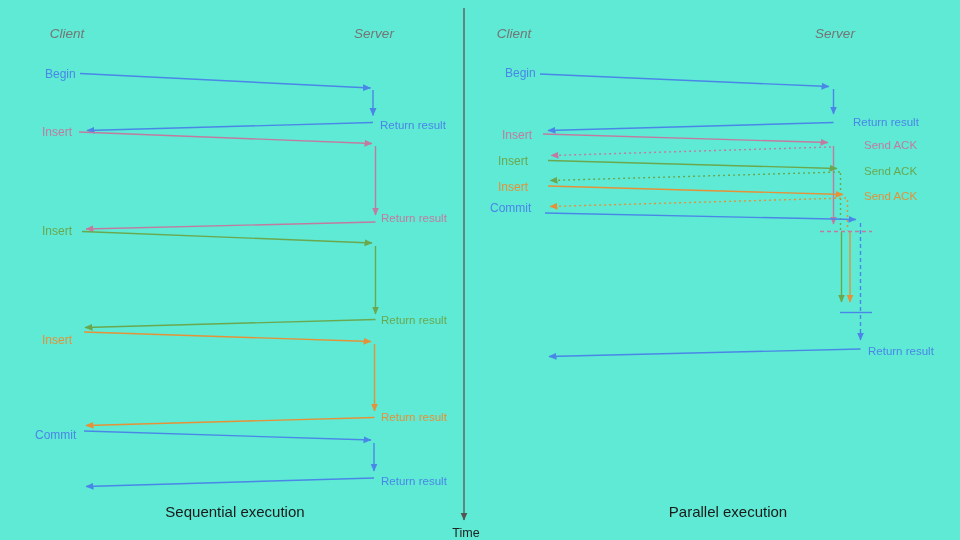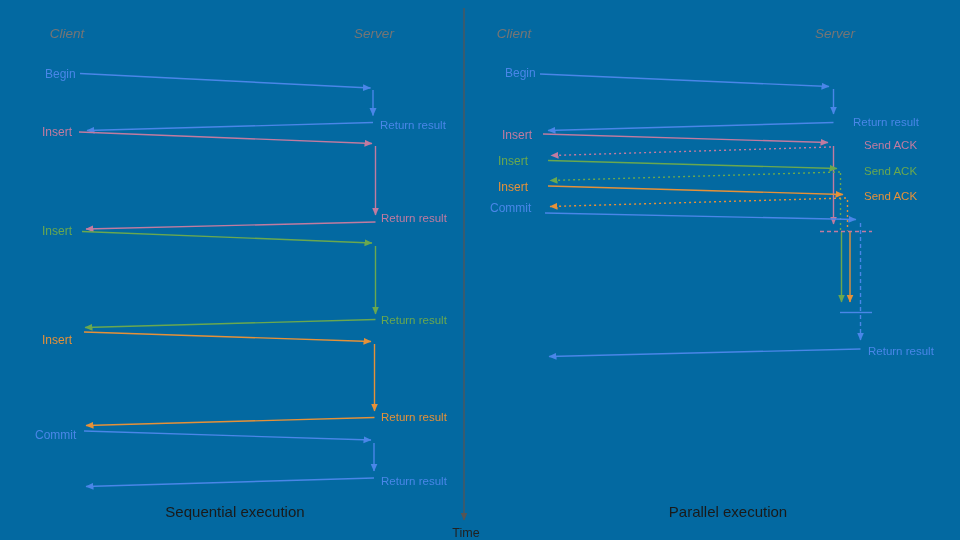--- a/index.html
+++ b/index.html
@@ -1,16 +1,16 @@
 <!DOCTYPE html>
 <html><head>
 <meta charset="utf-8">
 <style>
   html,body{margin:0;padding:0;background:#fff;}
-  .stage{position:relative;width:960px;height:540px;background:#0369a1;overflow:hidden;
+  .stage{position:relative;width:960px;height:540px;background:#5eead4;overflow:hidden;
          font-family:"Liberation Sans",sans-serif;}
   svg{display:block;}
   text{font-family:"Liberation Sans",sans-serif;}
   .hdr{font-size:13.5px;font-style:italic;fill:#757575;}
   .msg{font-size:12px;}
   .ret{font-size:11.5px;}
   .cap{font-size:15px;fill:#1a1a1a;}
   .time{font-size:12.5px;fill:#222;}
   .blue-t{fill:#4a86e8;} .pink-t{fill:#c27ba0;} .green-t{fill:#6aa84f;} .orange-t{fill:#e69138;}
   .blue-l{stroke:#4a86e8;} .pink-l{stroke:#c27ba0;} .green-l{stroke:#6aa84f;} .orange-l{stroke:#e69138;}

